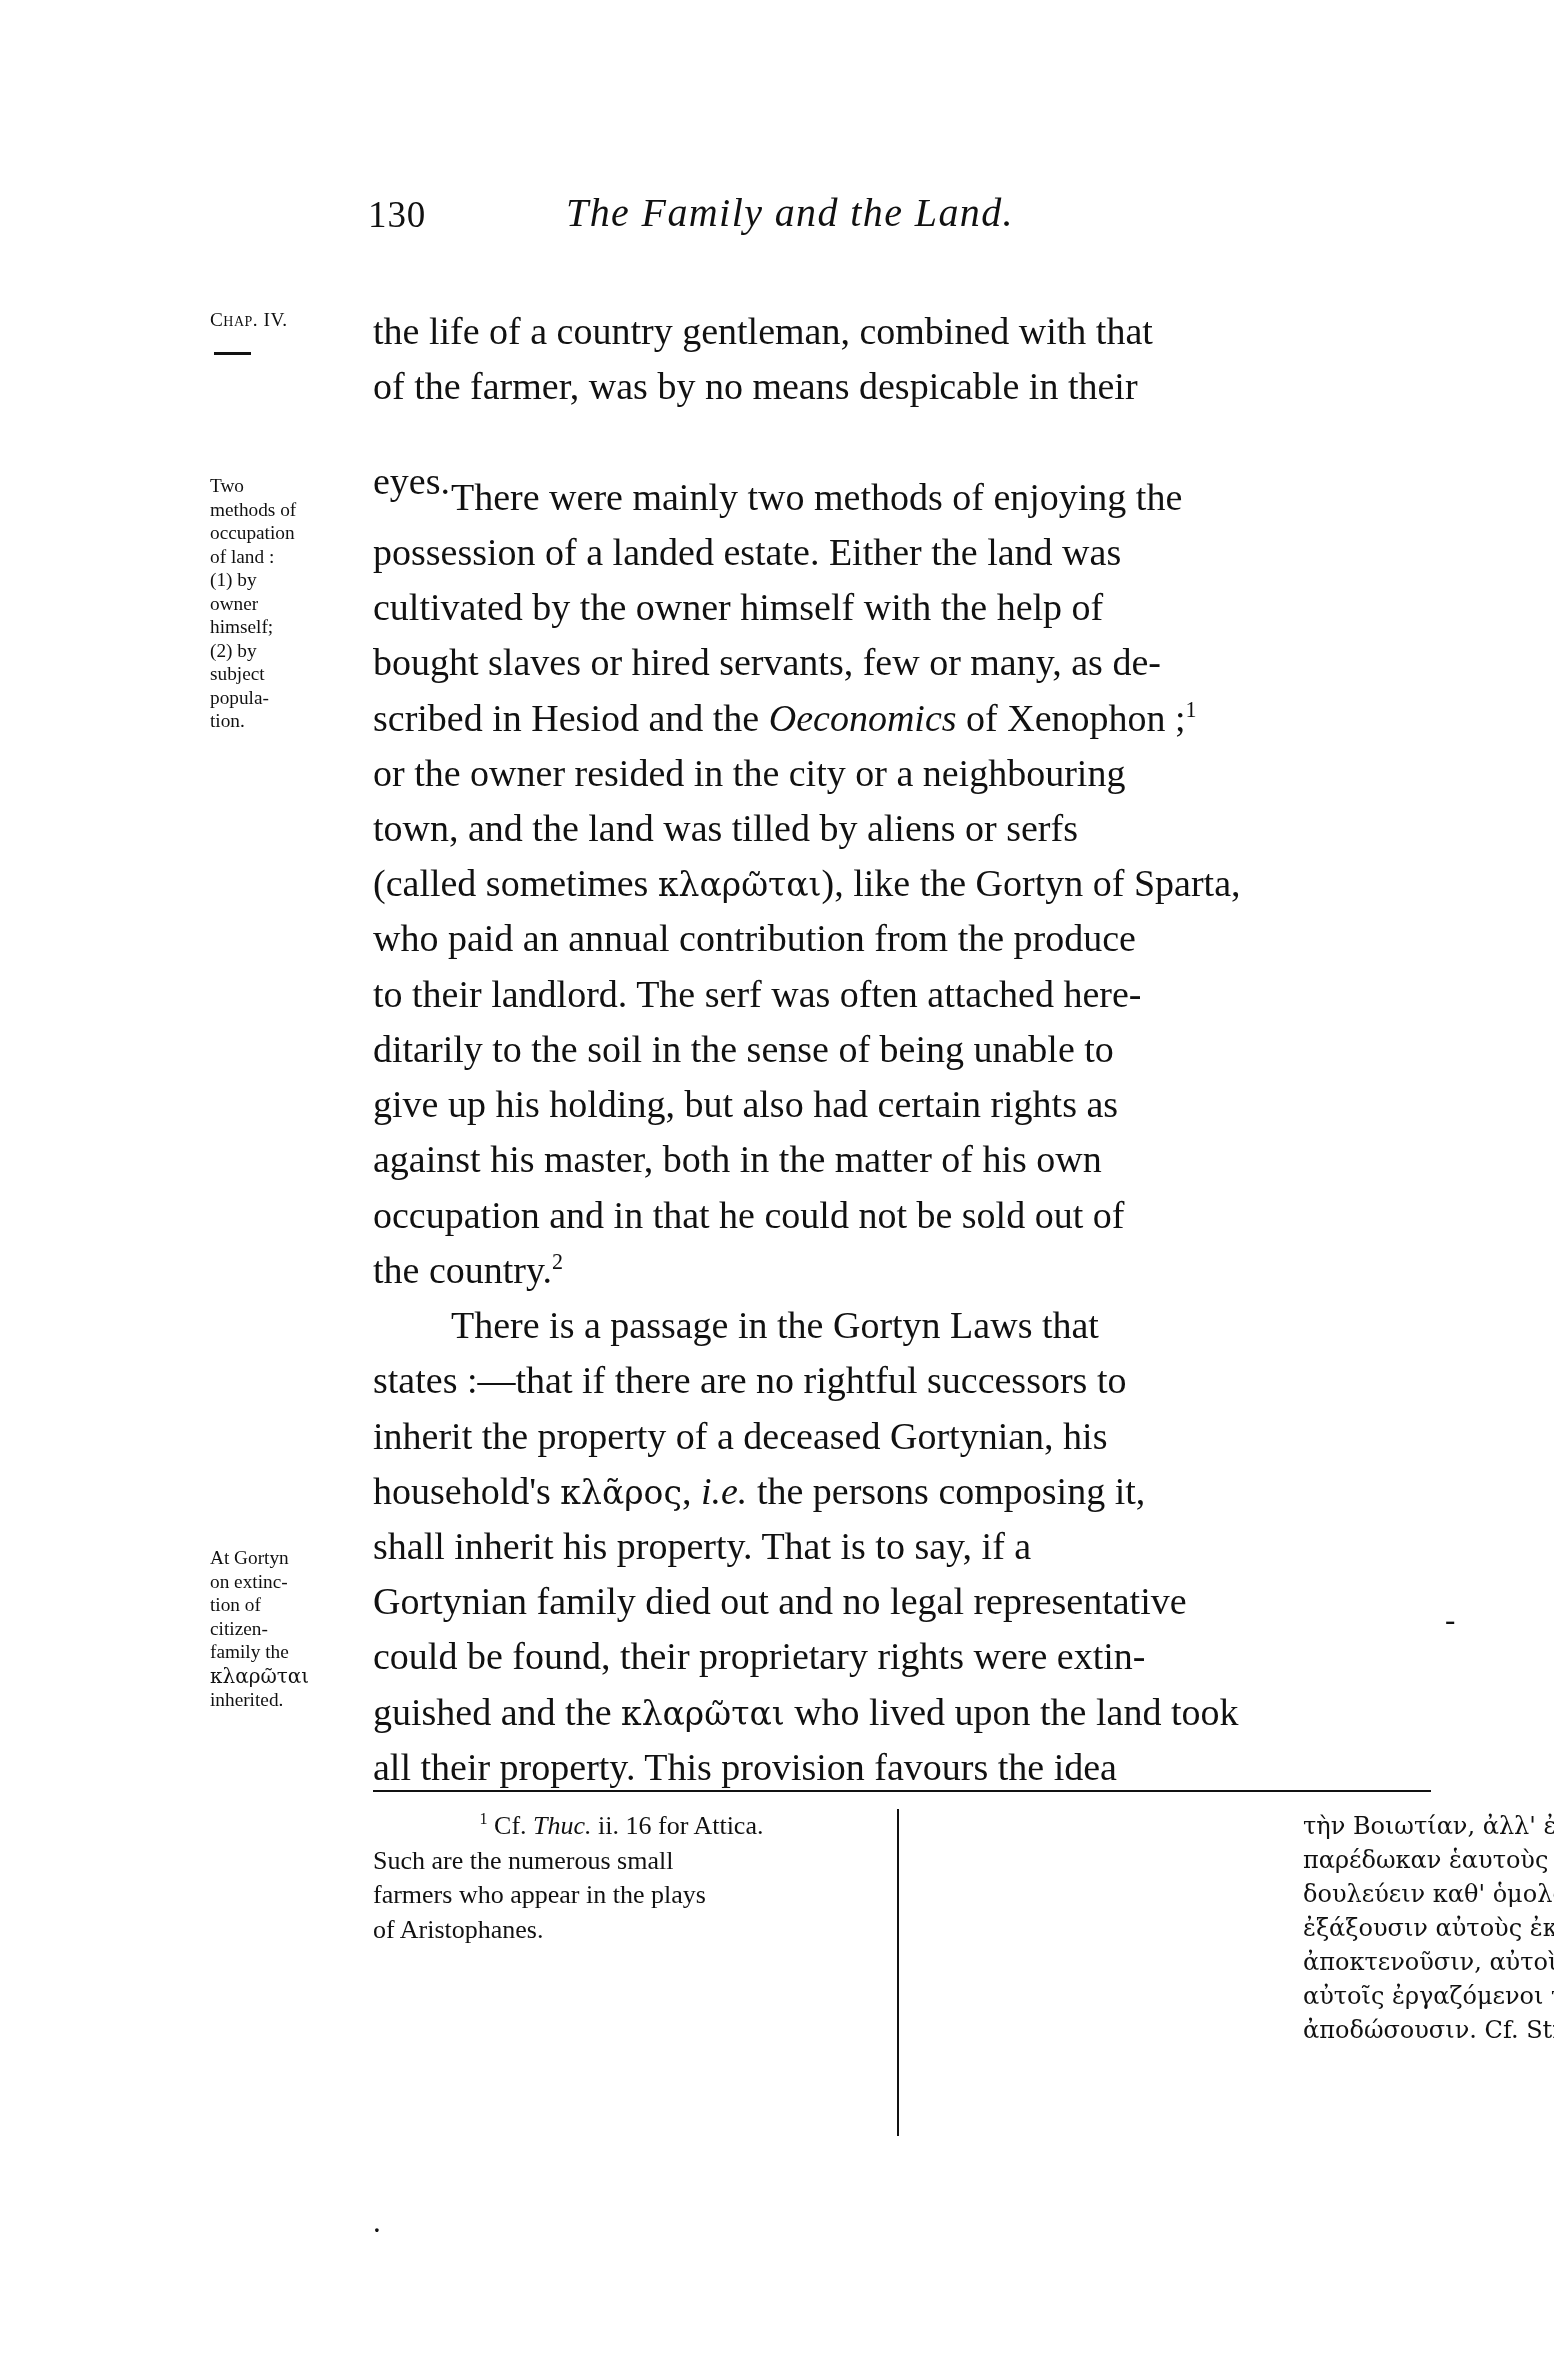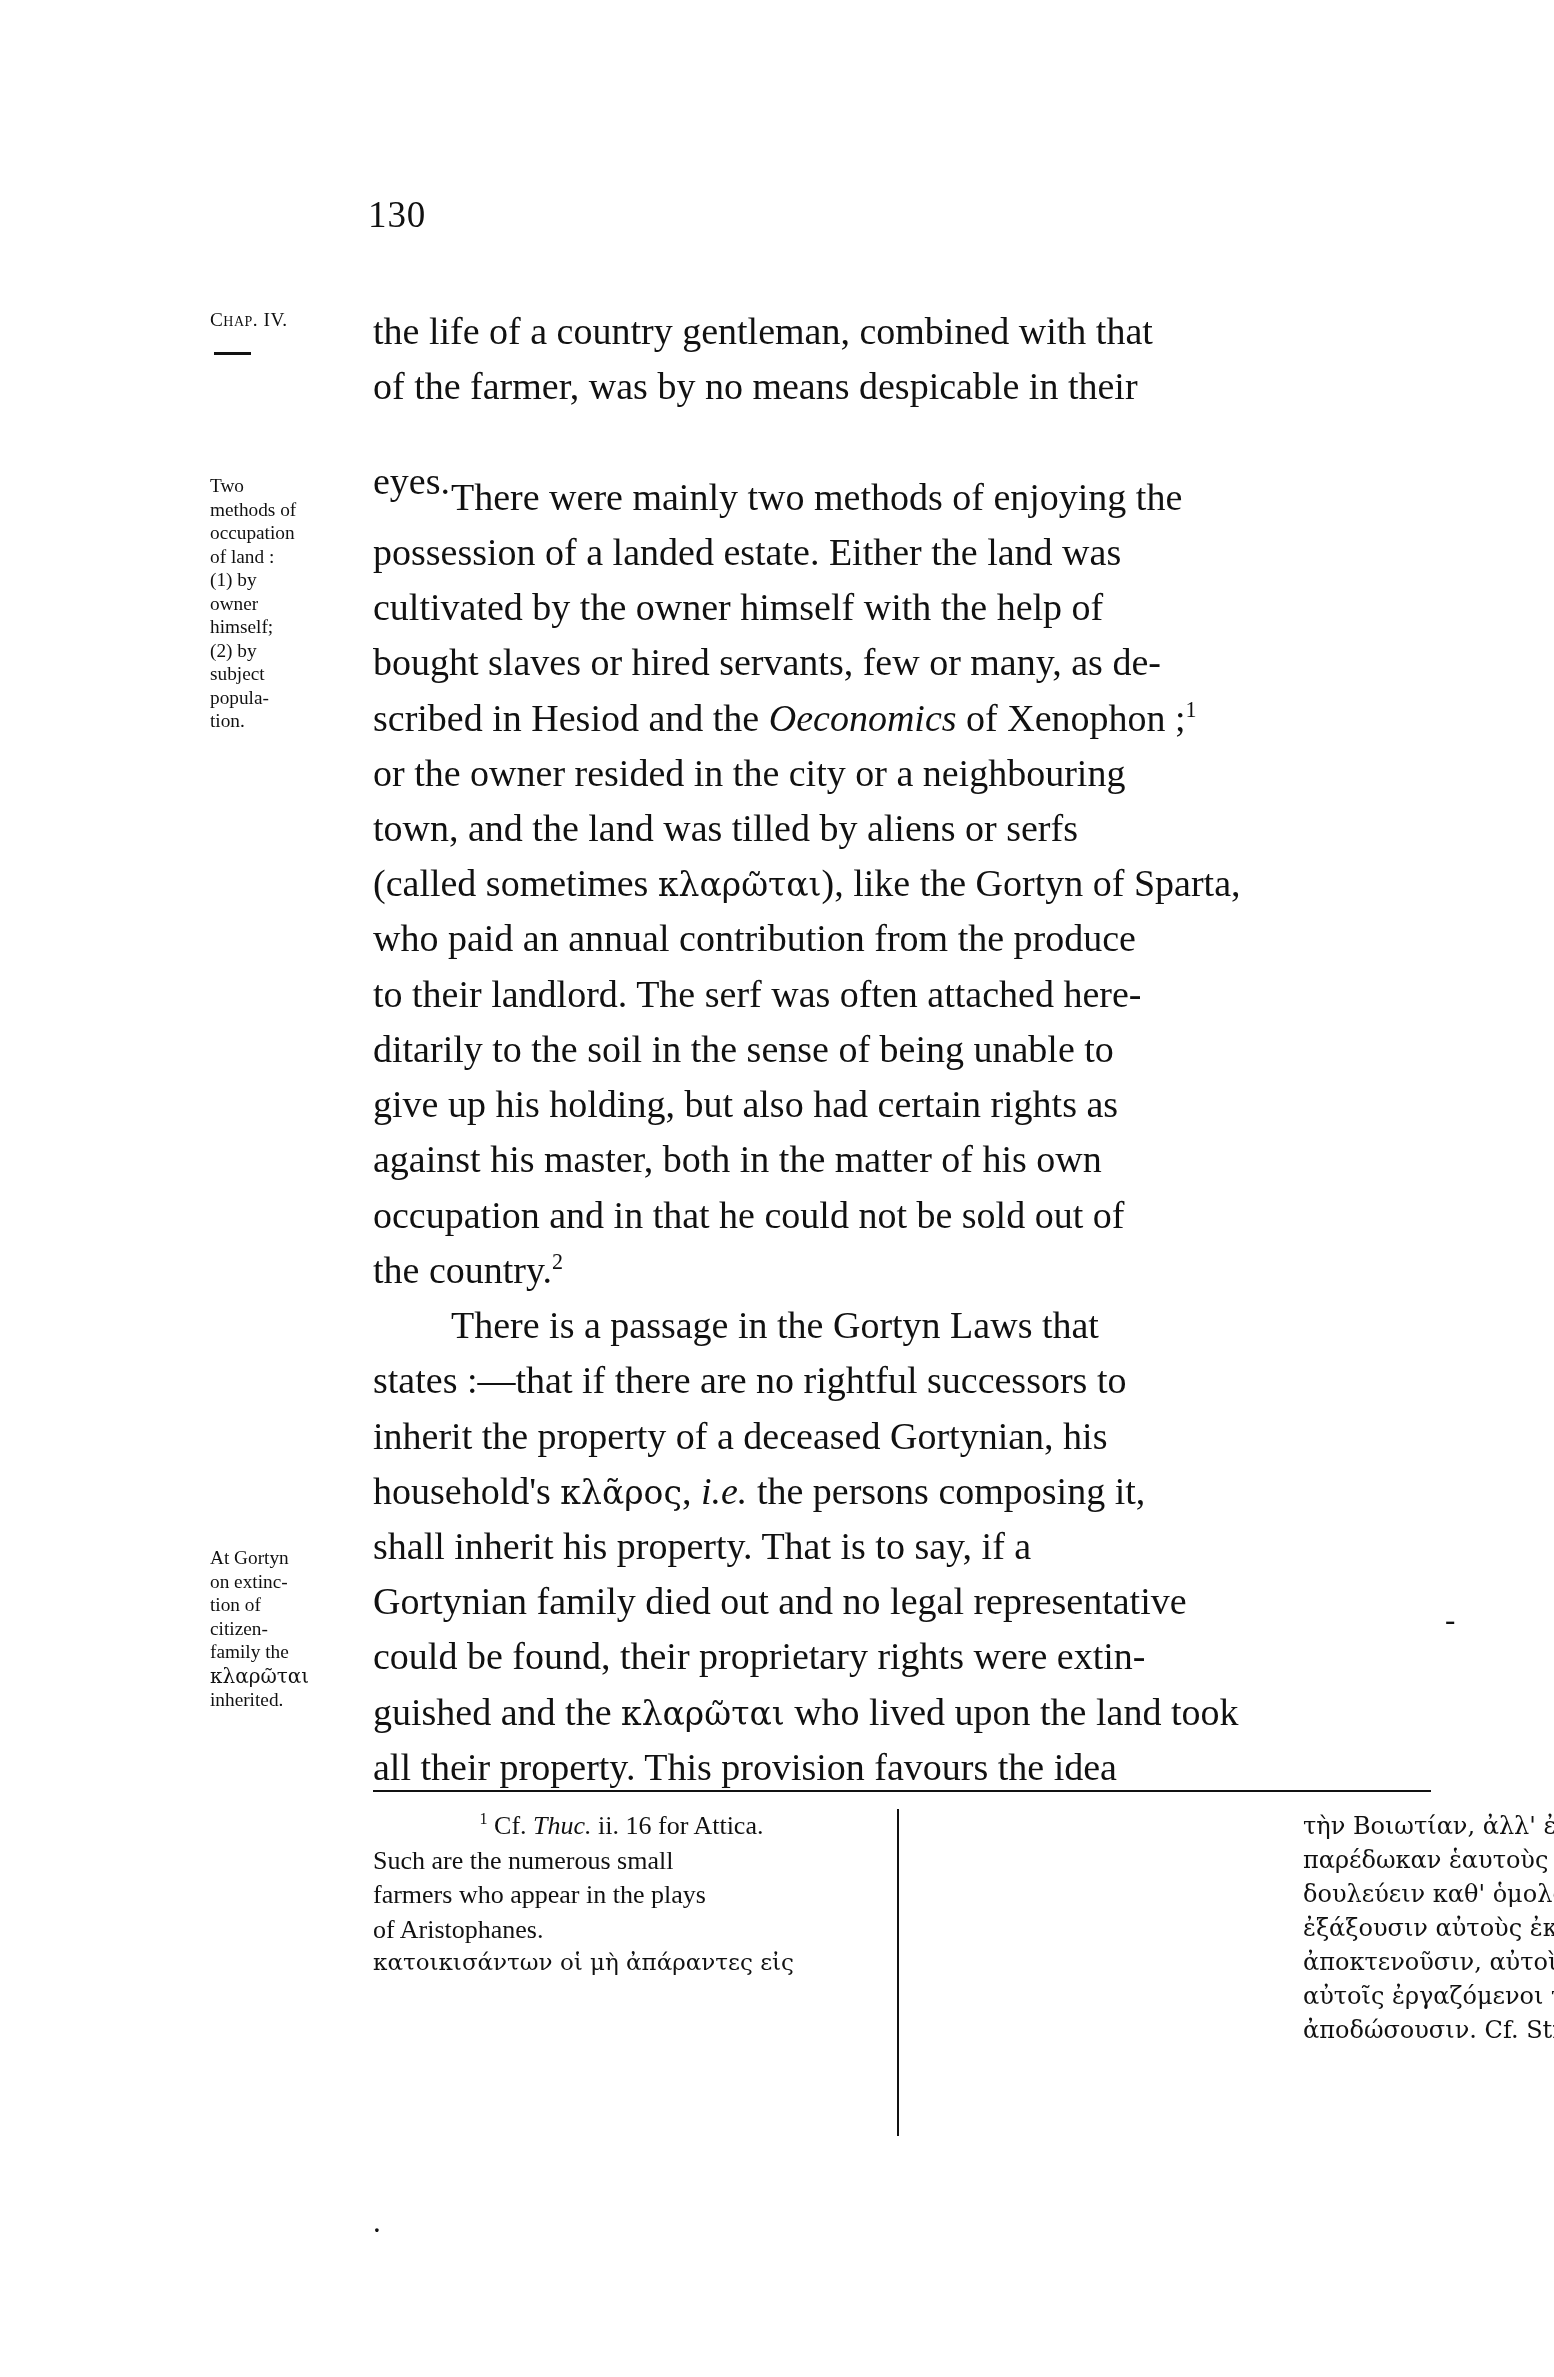--- a/index.html
+++ b/index.html
@@ -159,20 +159,21 @@
     font-size: 31px;
   }
 </style>
 </head>
 <body>
 
 <div class="page">
 
   <div class="header">
     <div class="page-number">130</div>
+    <div class="running-title">The Family and the Land.</div>
   </div>
 
   <div class="sidenotes">
     <div class="sidenote sn-chap">
       <span class="sc">Chap. IV.</span>
     </div>
     <div class="rule"></div>
 
     <div class="sidenote sn-b">
       <div>Two</div>
@@ -249,21 +250,20 @@
   <div class="fn-divider"></div>
 
   <div class="footnotes">
     <div class="fn-col-left">
       <p style="text-align:center;">
         <span class="fnum">1</span> Cf. <span class="it">Thuc.</span> ii. 16 for Attica.
       </p>
       <p>Such are the numerous small</p>
       <p>farmers who appear in the plays</p>
       <p>of Aristophanes.</p>
-      <p class="gk" style="font-size:23px">κατοικισάντων οἱ μὴ ἀπάραντες εἰς</p>
     </div>
 
     <div class="fn-col-right">
       <div>τὴν Βοιωτίαν, ἀλλ' ἐμφιλοχωρήσαντες</div>
       <div>παρέδωκαν ἑαυτοὺς τοῖς Θετταλοῖς</div>
       <div>δουλεύειν καθ' ὁμολογίας, ἐφ' ᾧ οὔτε</div>
       <div>ἐξάξουσιν αὐτοὺς ἐκ τῆς χώρας οὔτε</div>
       <div>ἀποκτενοῦσιν, αὐτοὶ δὲ τὴν χώραν</div>
       <div>αὐτοῖς ἐργαζόμενοι τὰς συντάξεις</div>
       <div>ἀποδώσουσιν.  Cf. Strabo, xii. 3, 4.</div>

